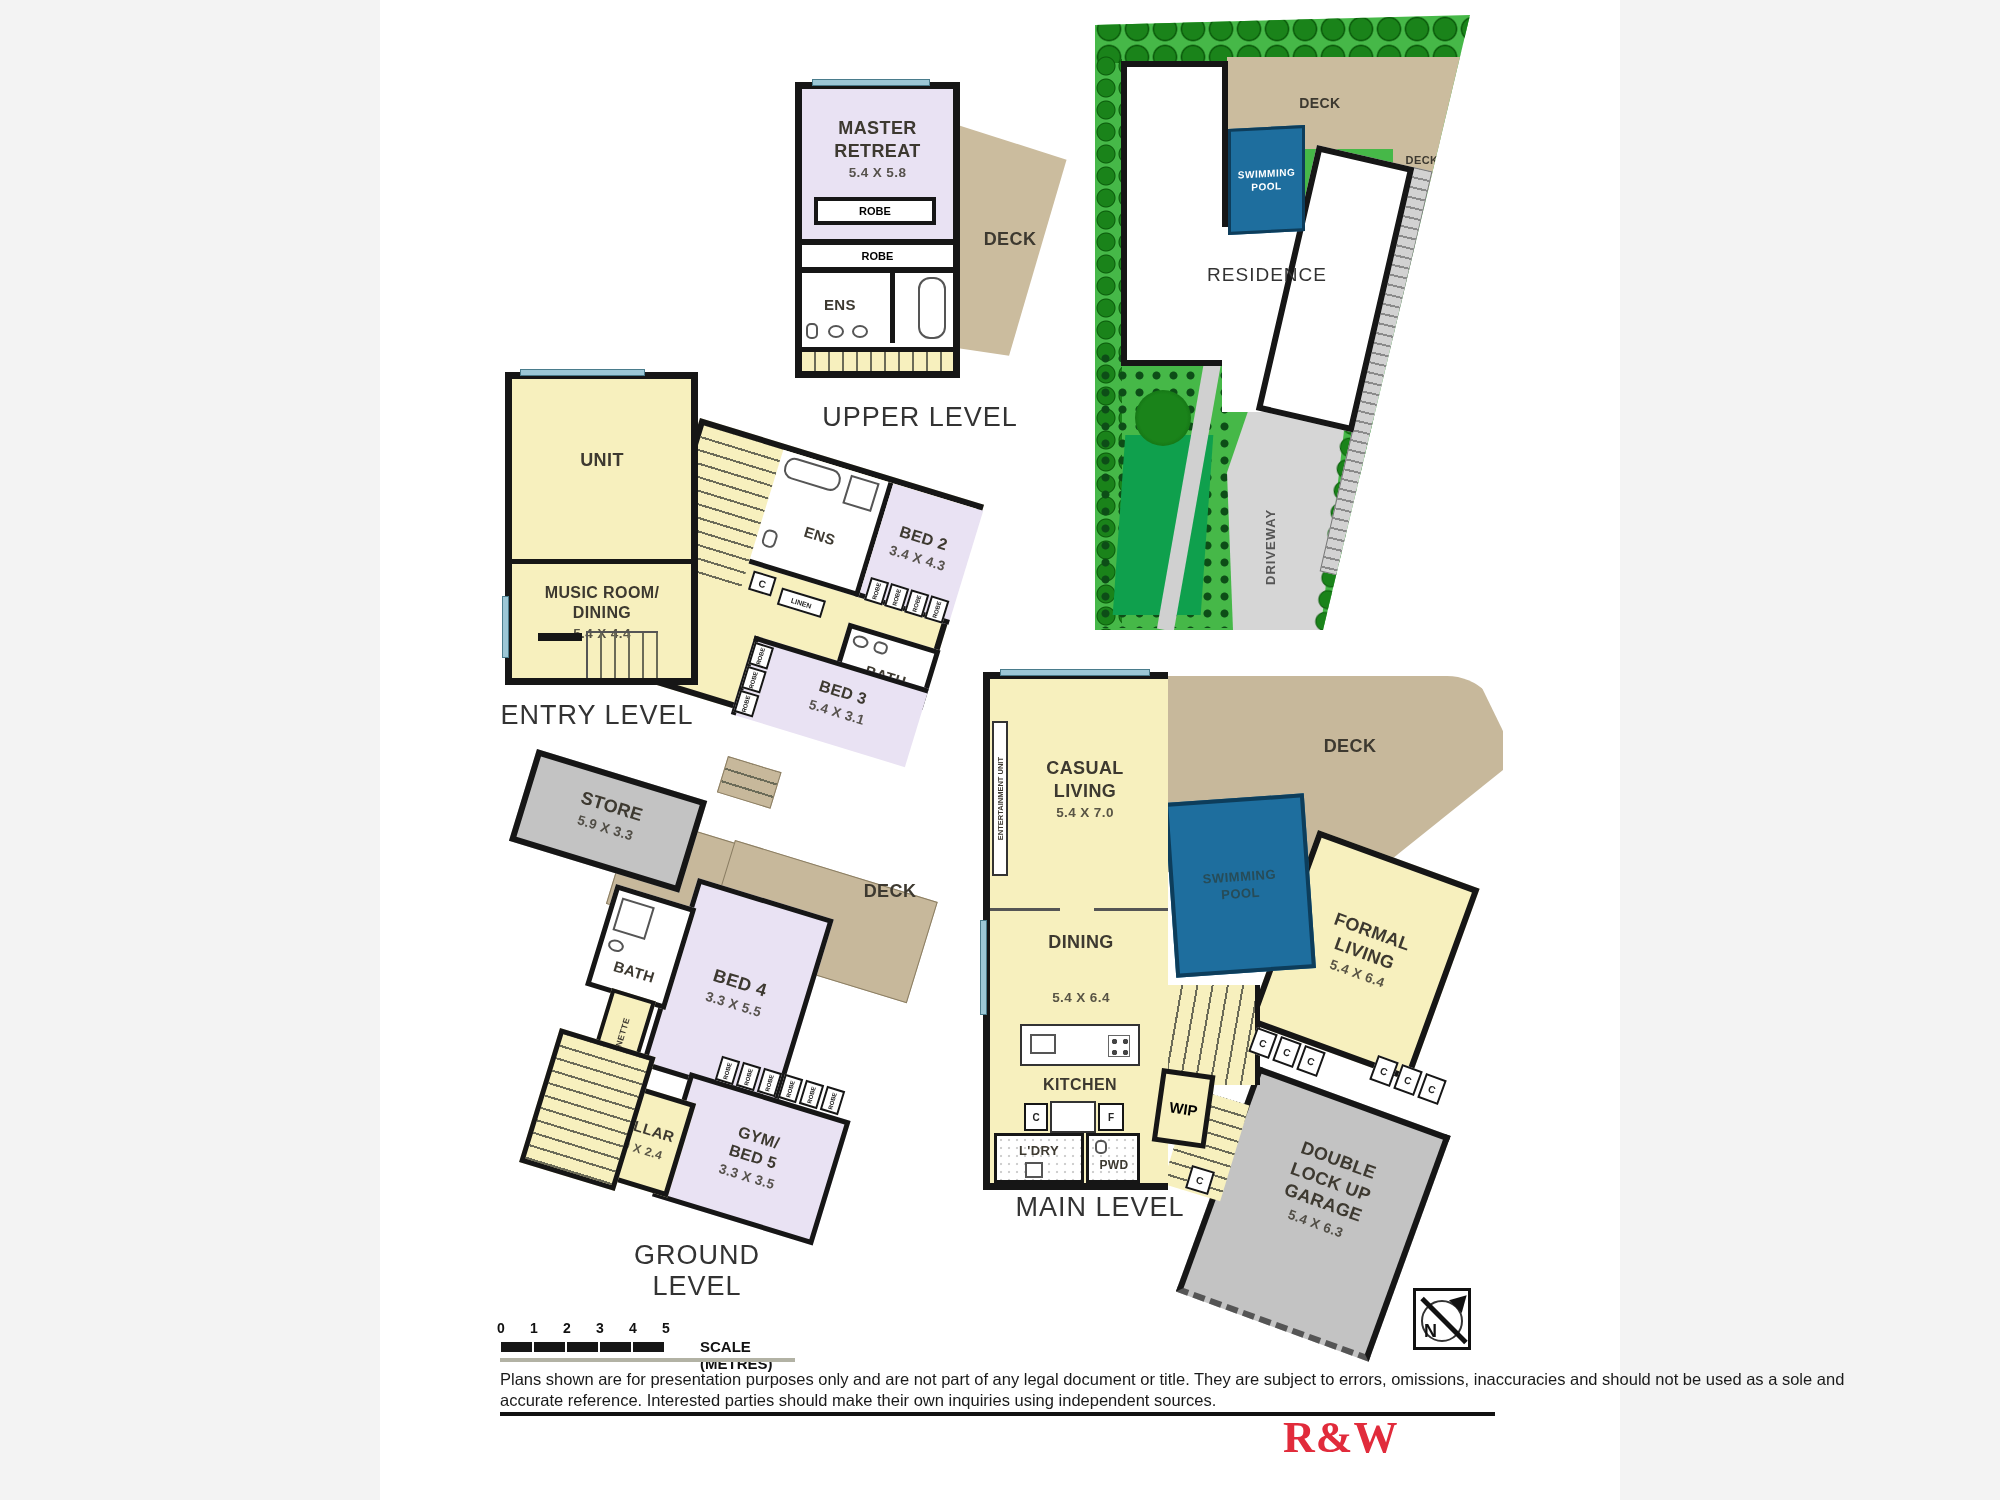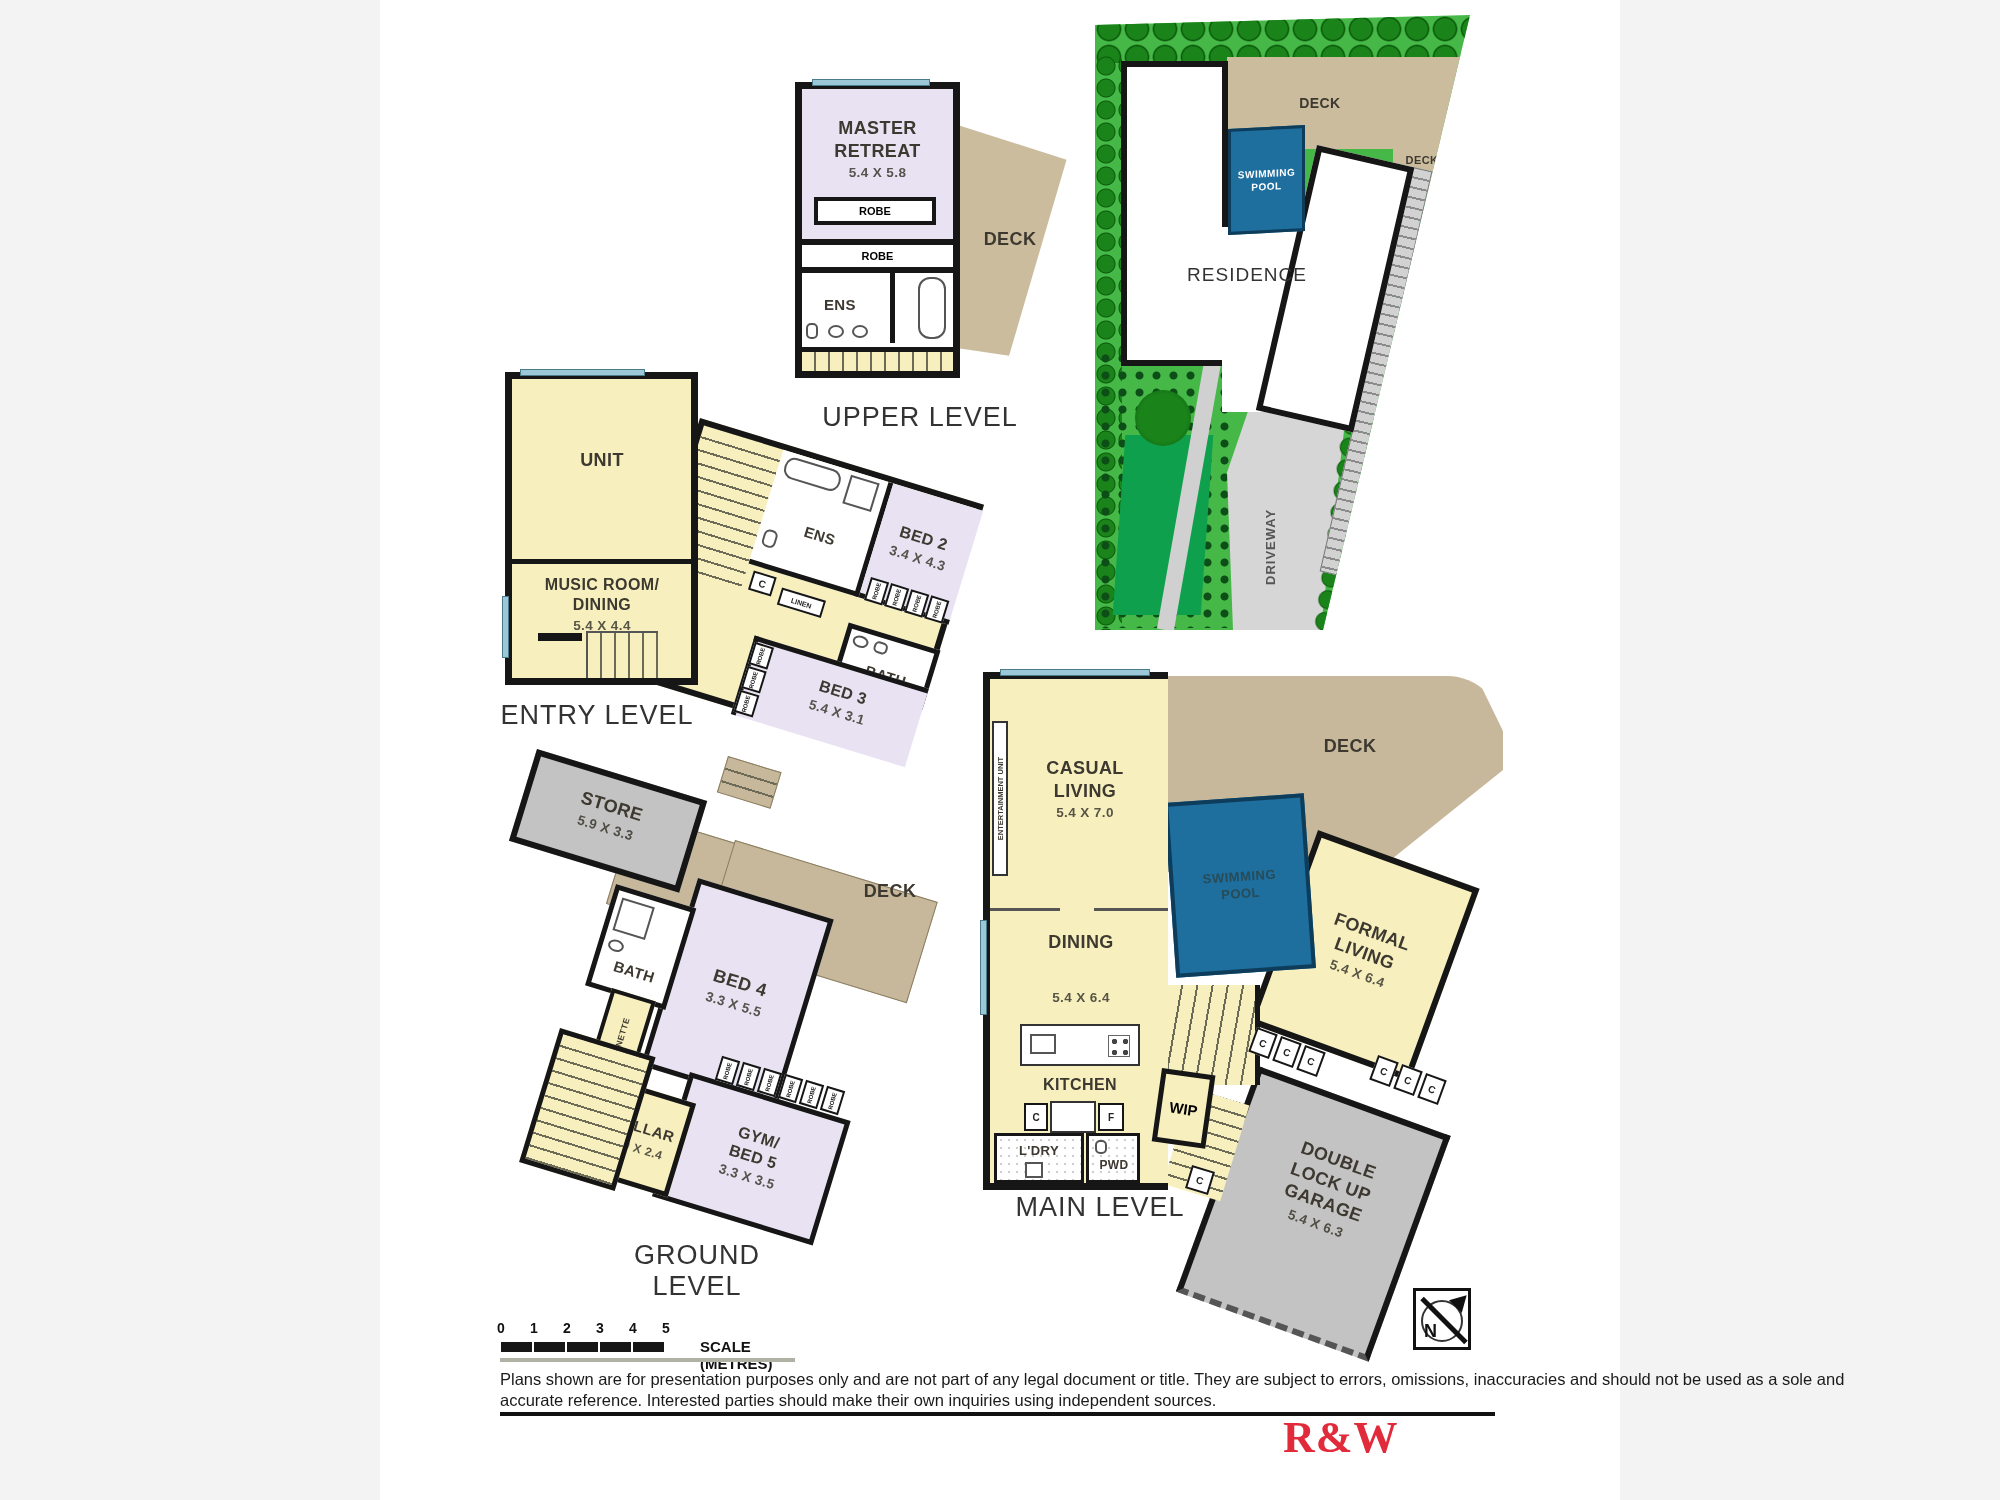--- a/index.html
+++ b/index.html
@@ -82,21 +82,21 @@
     <div class="abs vert" style="left:168px;top:450px;height:120px;color:#555;font-size:13px;font-weight:bold;letter-spacing:1px;">DRIVEWAY</div>
     <div class="abs trees-sm" style="left:248px;top:398px;width:32px;height:218px;transform:rotate(8deg);transform-origin:top left;"></div>
     <div class="abs" style="left:318px;top:152px;width:20px;height:415px;transform:rotate(13deg);transform-origin:top left;background-color:#D2D2D2;background-image:repeating-linear-gradient(to bottom,rgba(0,0,0,0) 0 8px,#8a8a8a 8px 10px);border:1px solid #777;"></div>
     <div class="abs dots" style="left:340px;top:155px;width:26px;height:420px;transform:rotate(13deg);transform-origin:top left;"></div>
     <div class="room white" style="left:26px;top:46px;width:107px;height:305px;"></div>
     <div class="abs white" style="left:127px;top:212px;width:78px;height:185px;"></div>
     <div class="room white" style="left:222px;top:130px;width:100px;height:272px;transform:rotate(13deg);transform-origin:top left;"></div>
     <div class="abs" style="left:133px;top:112px;width:77px;height:106px;background:#1E6E9E;border:3px solid #0d3d5b;transform:skewY(-3deg);display:flex;align-items:center;justify-content:center;">
       <div class="pool-lbl" style="color:#fff;text-align:center;font-size:10px;"><span>SWIMMING</span><br><span>POOL</span></div>
     </div>
-    <div class="lbl" style="left:82px;top:248px;width:140px;"><span style="font-size:19px;letter-spacing:1px;font-weight:normal;color:#333;">RESIDENCE</span></div>
+    <div class="lbl" style="left:102px;top:248px;width:140px;"><span style="font-size:19px;letter-spacing:1px;font-weight:normal;color:#333;">RESIDENCE</span></div>
   </div>
 
   <div class="abs" style="left:0;top:0;width:0;height:0;">
     <div class="room yellow" style="left:700px;top:418px;width:297px;height:268px;transform:rotate(17deg);transform-origin:top left;">
       <div class="abs treads-h" style="left:0;top:0;width:83px;height:150px;"></div>
       <div class="abs white" style="left:83px;top:0;width:115px;height:119px;border-right:5px solid #161616;border-bottom:5px solid #161616;">
         <div class="fix" style="left:6px;top:4px;width:58px;height:22px;border-radius:10px;"></div>
         <div class="fix" style="left:72px;top:4px;width:30px;height:30px;"></div>
         <div class="fix" style="left:6px;top:80px;width:14px;height:18px;border-radius:6px;"></div>
         <div class="lbl" style="left:30px;top:62px;width:60px;"><span class="nm">ENS</span></div>
@@ -136,21 +136,21 @@
       <div class="tag" style="left:112px;top:217px;width:20px;height:23px;">
           <span class="vt">ROBE</span>
         </div>
       <div class="tag" style="left:112px;top:242px;width:20px;height:23px;">
           <span class="vt">ROBE</span>
         </div>
     </div>
     <div class="room yellow" style="left:505px;top:372px;width:193px;height:313px;border-width:7px;">
       <div class="lbl" style="left:20px;top:70px;width:140px;"><span class="n">UNIT</span></div>
       <div class="wall" style="left:0;top:180px;width:179px;height:5px;"></div>
-      <div class="lbl" style="left:8px;top:196px;width:164px;"><span class="n" style="font-size:16px;">MUSIC ROOM/</span><br><span class="n" style="font-size:16px;">DINING</span><br><span class="d">5.4 X 4.4</span></div>
+      <div class="lbl" style="left:8px;top:204px;width:164px;"><span class="n" style="font-size:16px;">MUSIC ROOM/</span><br><span class="n" style="font-size:16px;">DINING</span><br><span class="d">5.4 X 4.4</span></div>
       <div class="wall" style="left:26px;top:254px;width:44px;height:8px;"></div>
       <div class="abs treads-v" style="left:74px;top:252px;width:72px;height:47px;border-left:2px solid #555;border-top:2px solid #555;"></div>
     </div>
     <div class="window" style="left:520px;top:369px;width:125px;height:7px;"></div>
     <div class="window" style="left:502px;top:596px;width:7px;height:62px;"></div>
     <div class="title" style="left:497px;top:700px;width:200px;">ENTRY LEVEL</div>
   </div>
 
   <div class="abs" style="left:0;top:0;width:0;height:0;">
     <div class="abs tan treads-h" style="left:728px;top:756px;width:56px;height:38px;transform:rotate(17deg);transform-origin:top left;border:1px solid #8a7d62;"></div>

